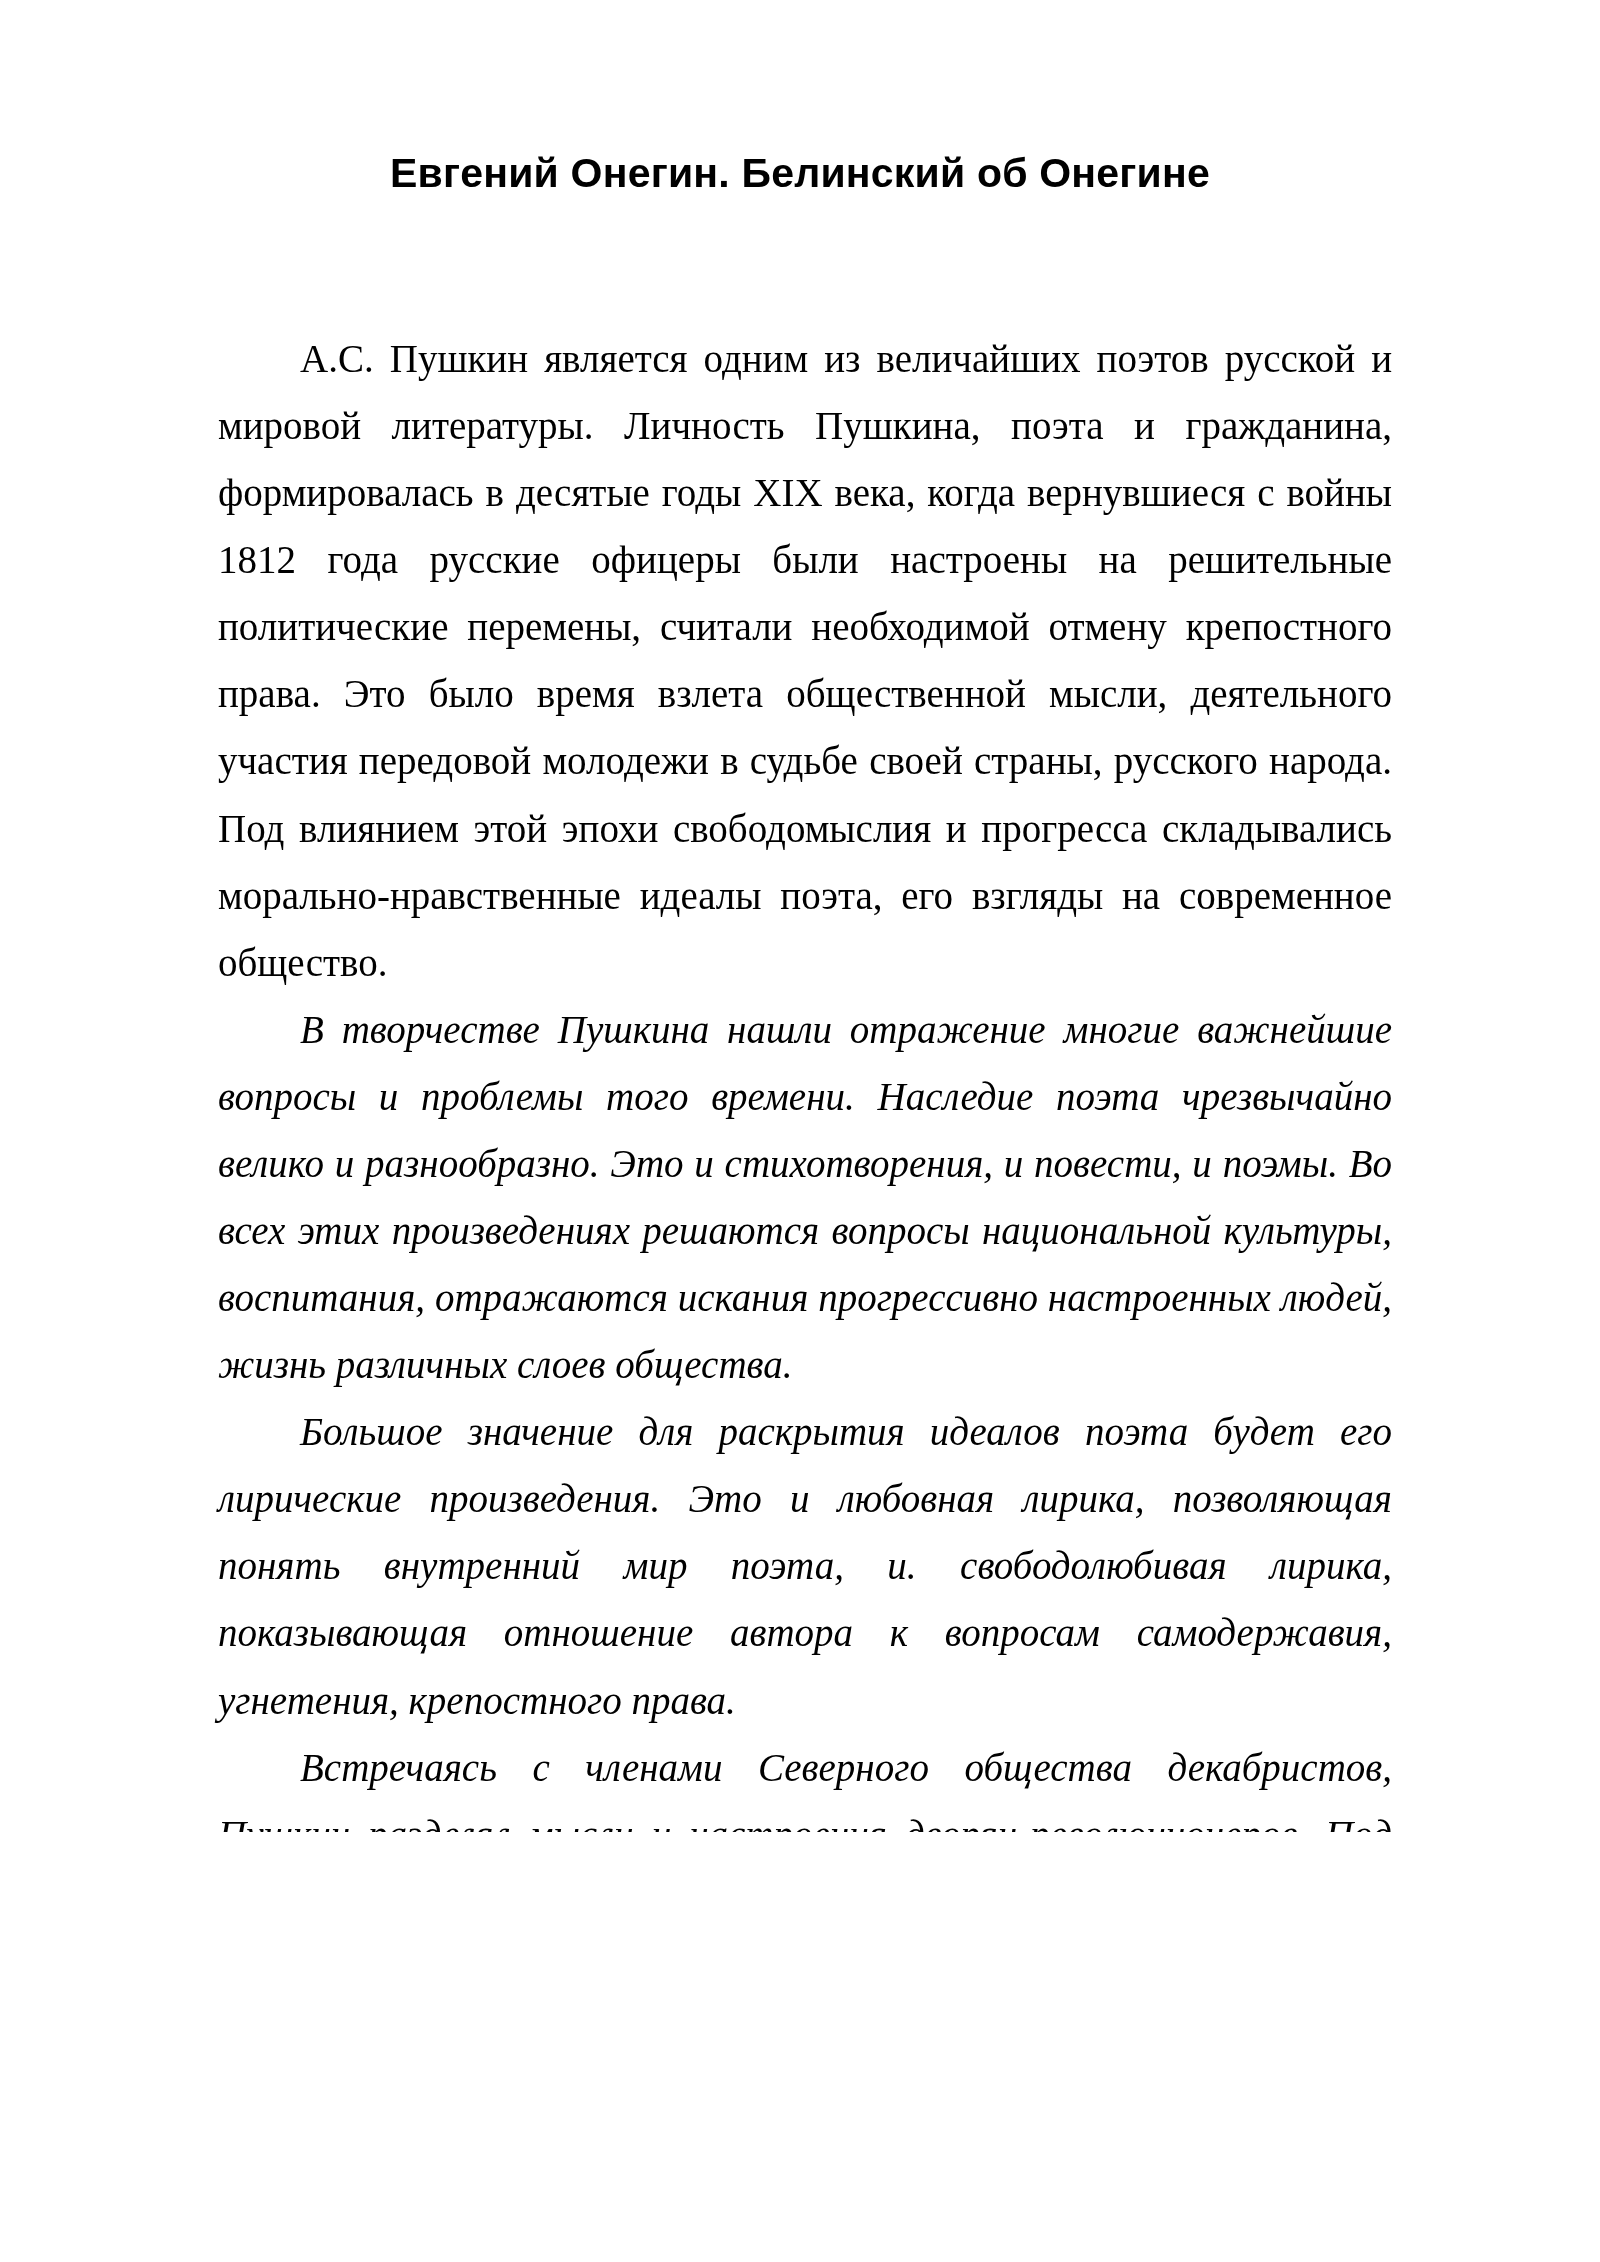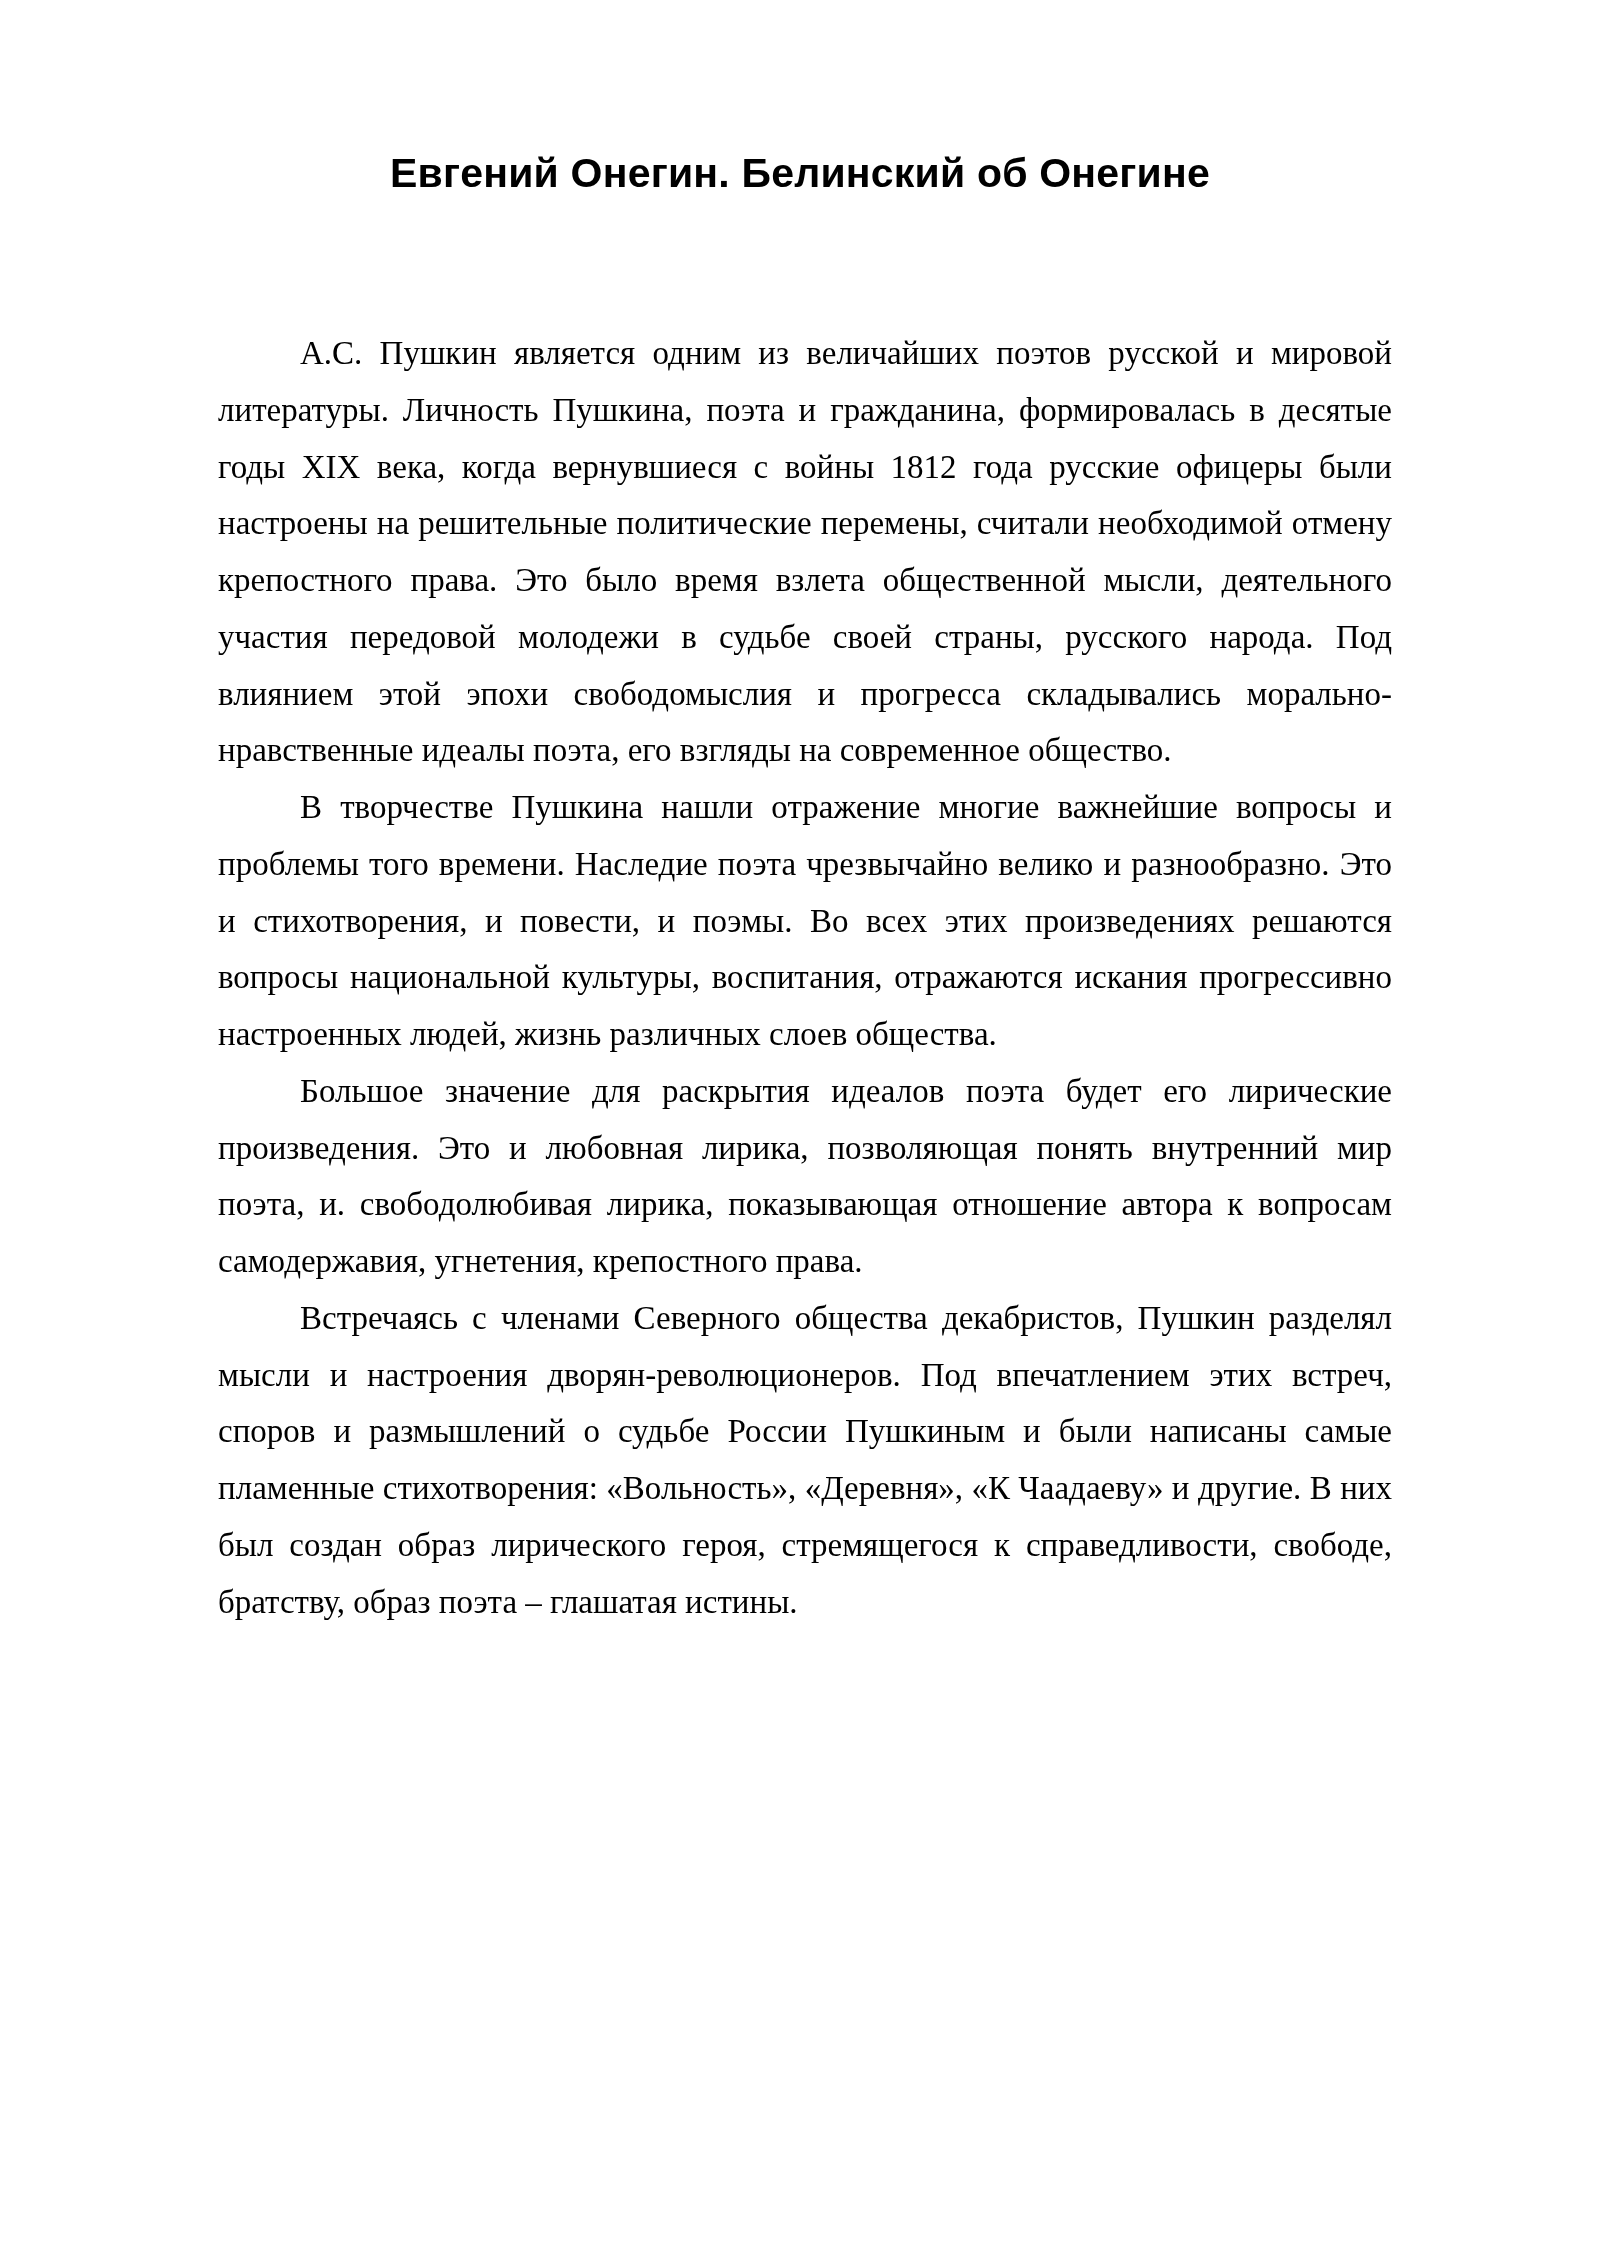--- a/index.html
+++ b/index.html
@@ -26,31 +26,32 @@
     padding-top: 150px;
     letter-spacing: 0.2px;
   }
   .body-area {
     margin-top: 128px;
     padding-left: 218px;
     padding-right: 208px;
   }
   p.para {
     font-family: "Liberation Serif", serif;
-    font-size: 33px;
+    font-size: 39px;
     color: #000000;
     text-align: justify;
     text-justify: inter-word;
     margin: 0 0 0 0;
     line-height: 1.72;
     text-indent: 82px;
     hyphens: none;
   }
   p.para + p.para {
     margin-top: 0px;
+    font-style: italic;
   }
 </style>
 </head>
 <body>
 
 <div class="page">
 
   <h1 class="doc-title">Евгений Онегин. Белинский об Онегине</h1>
 
   <div class="body-area">

